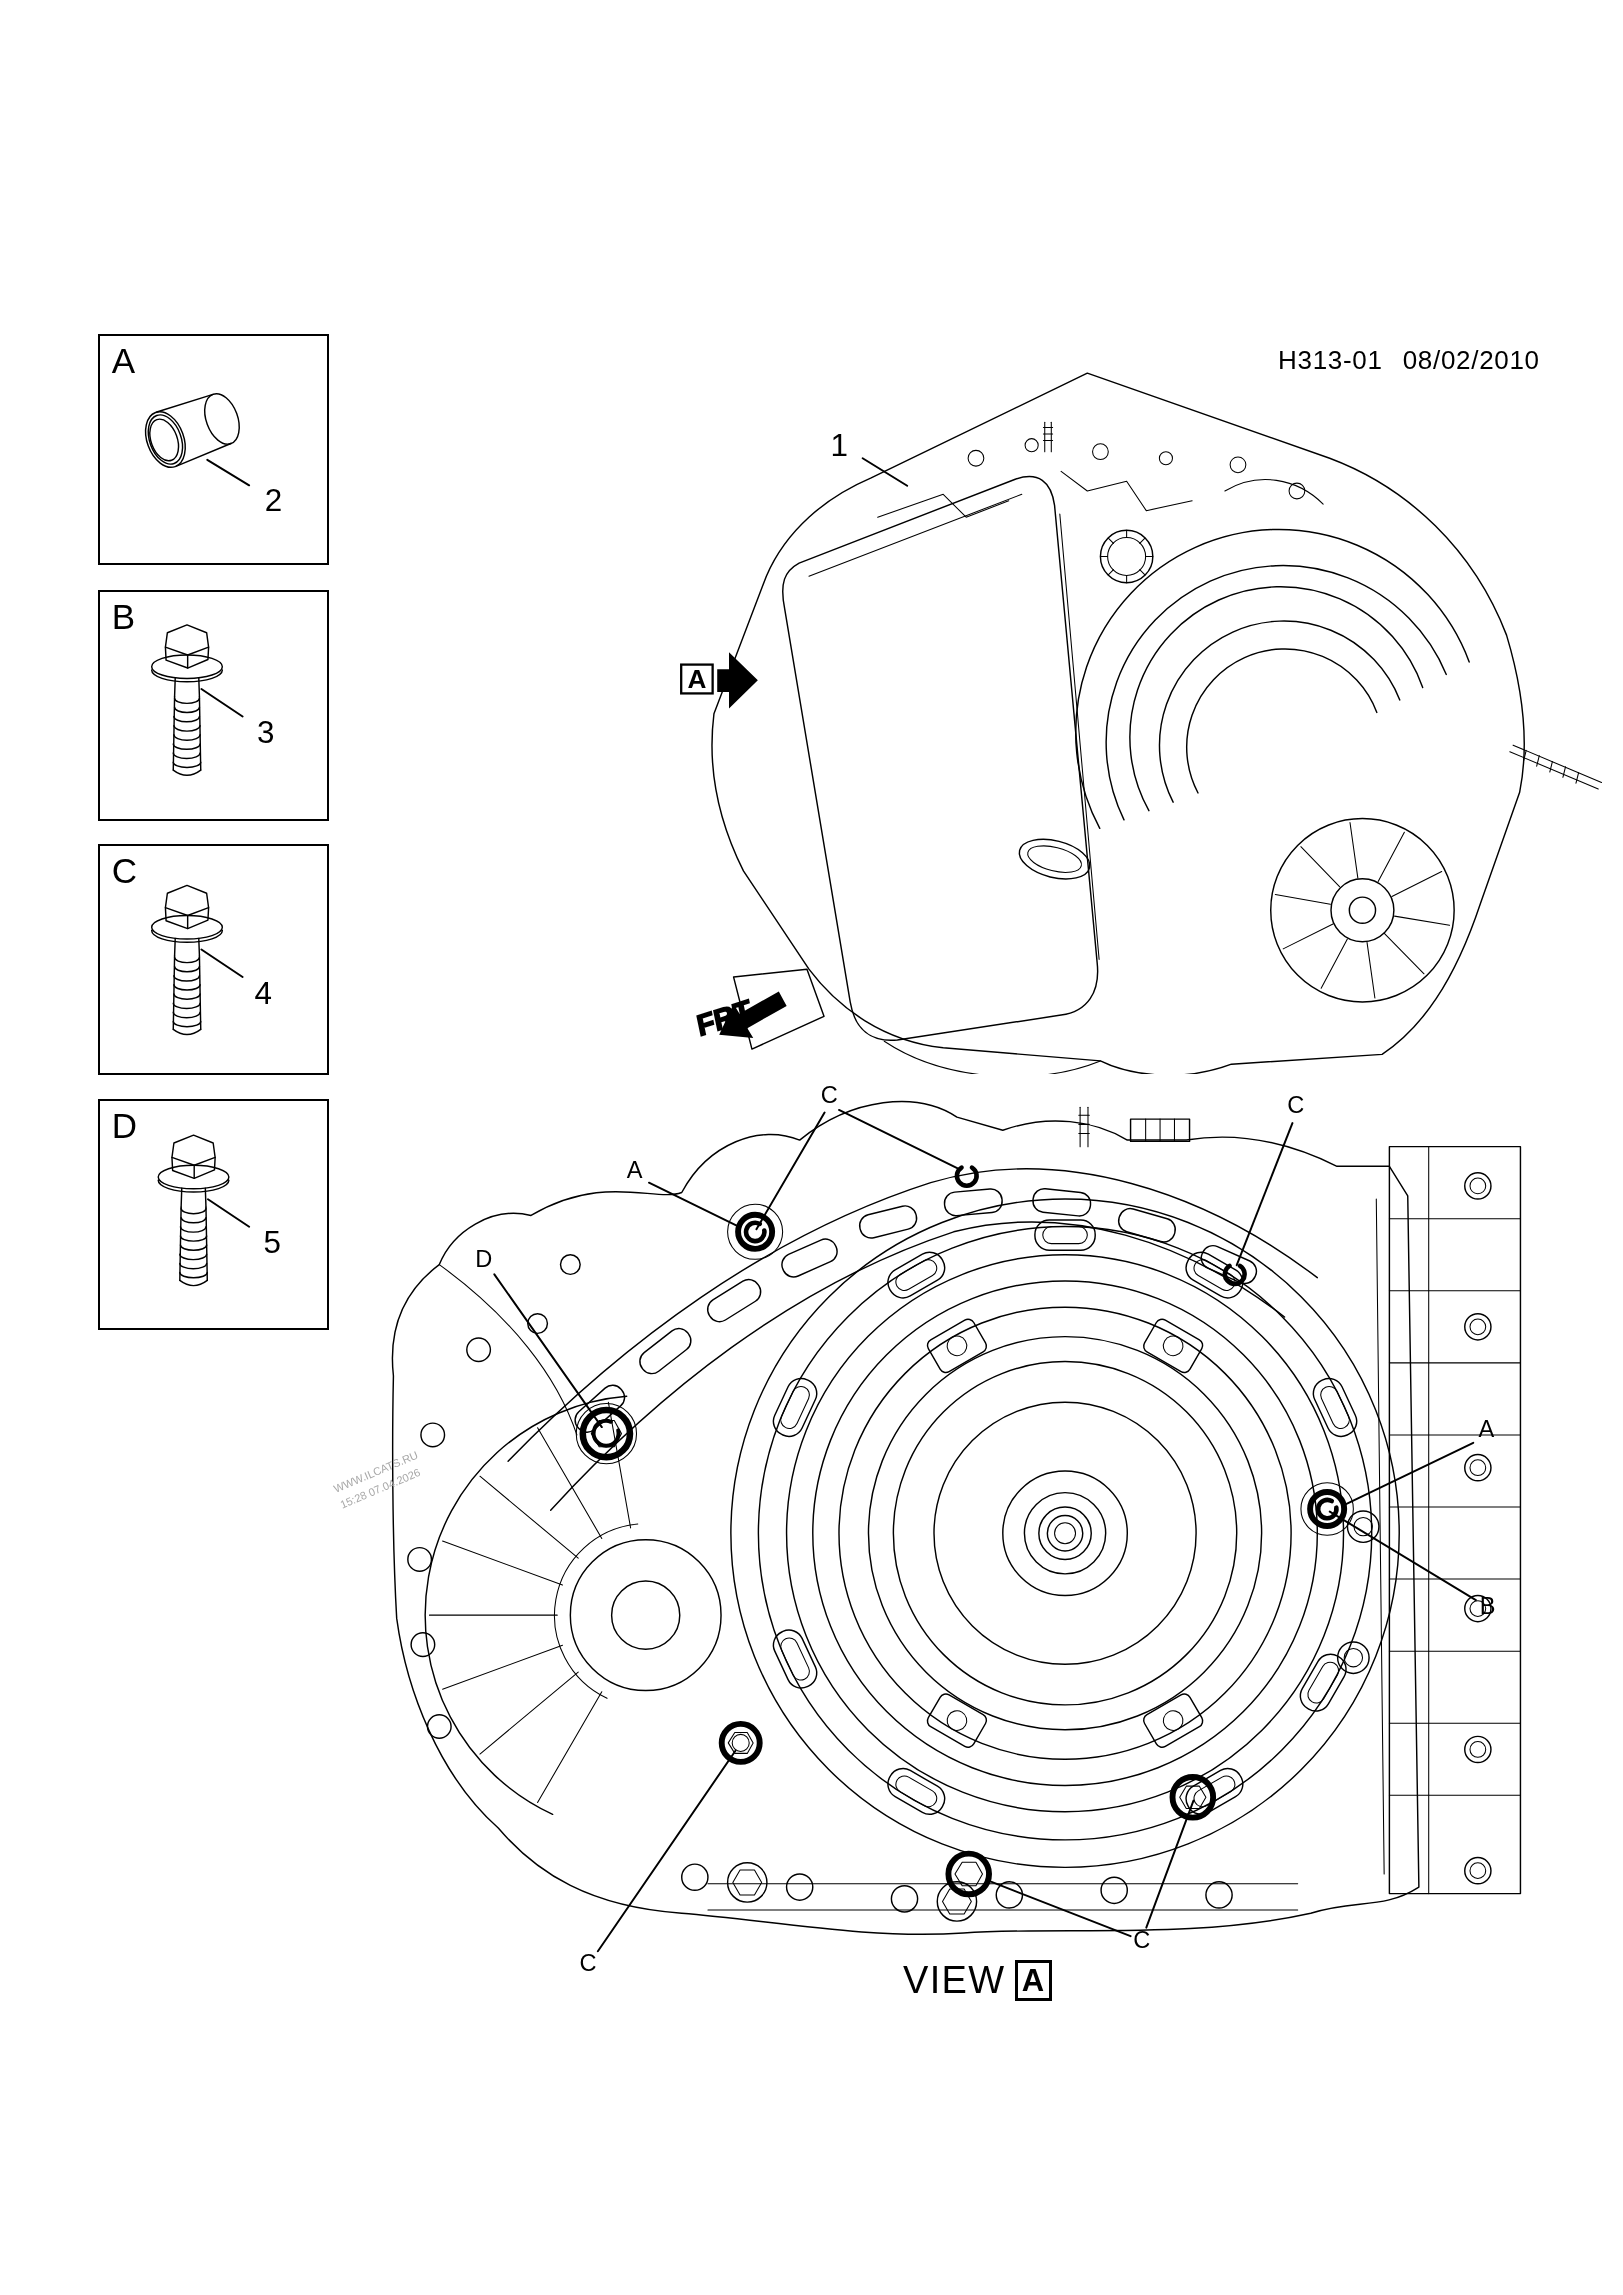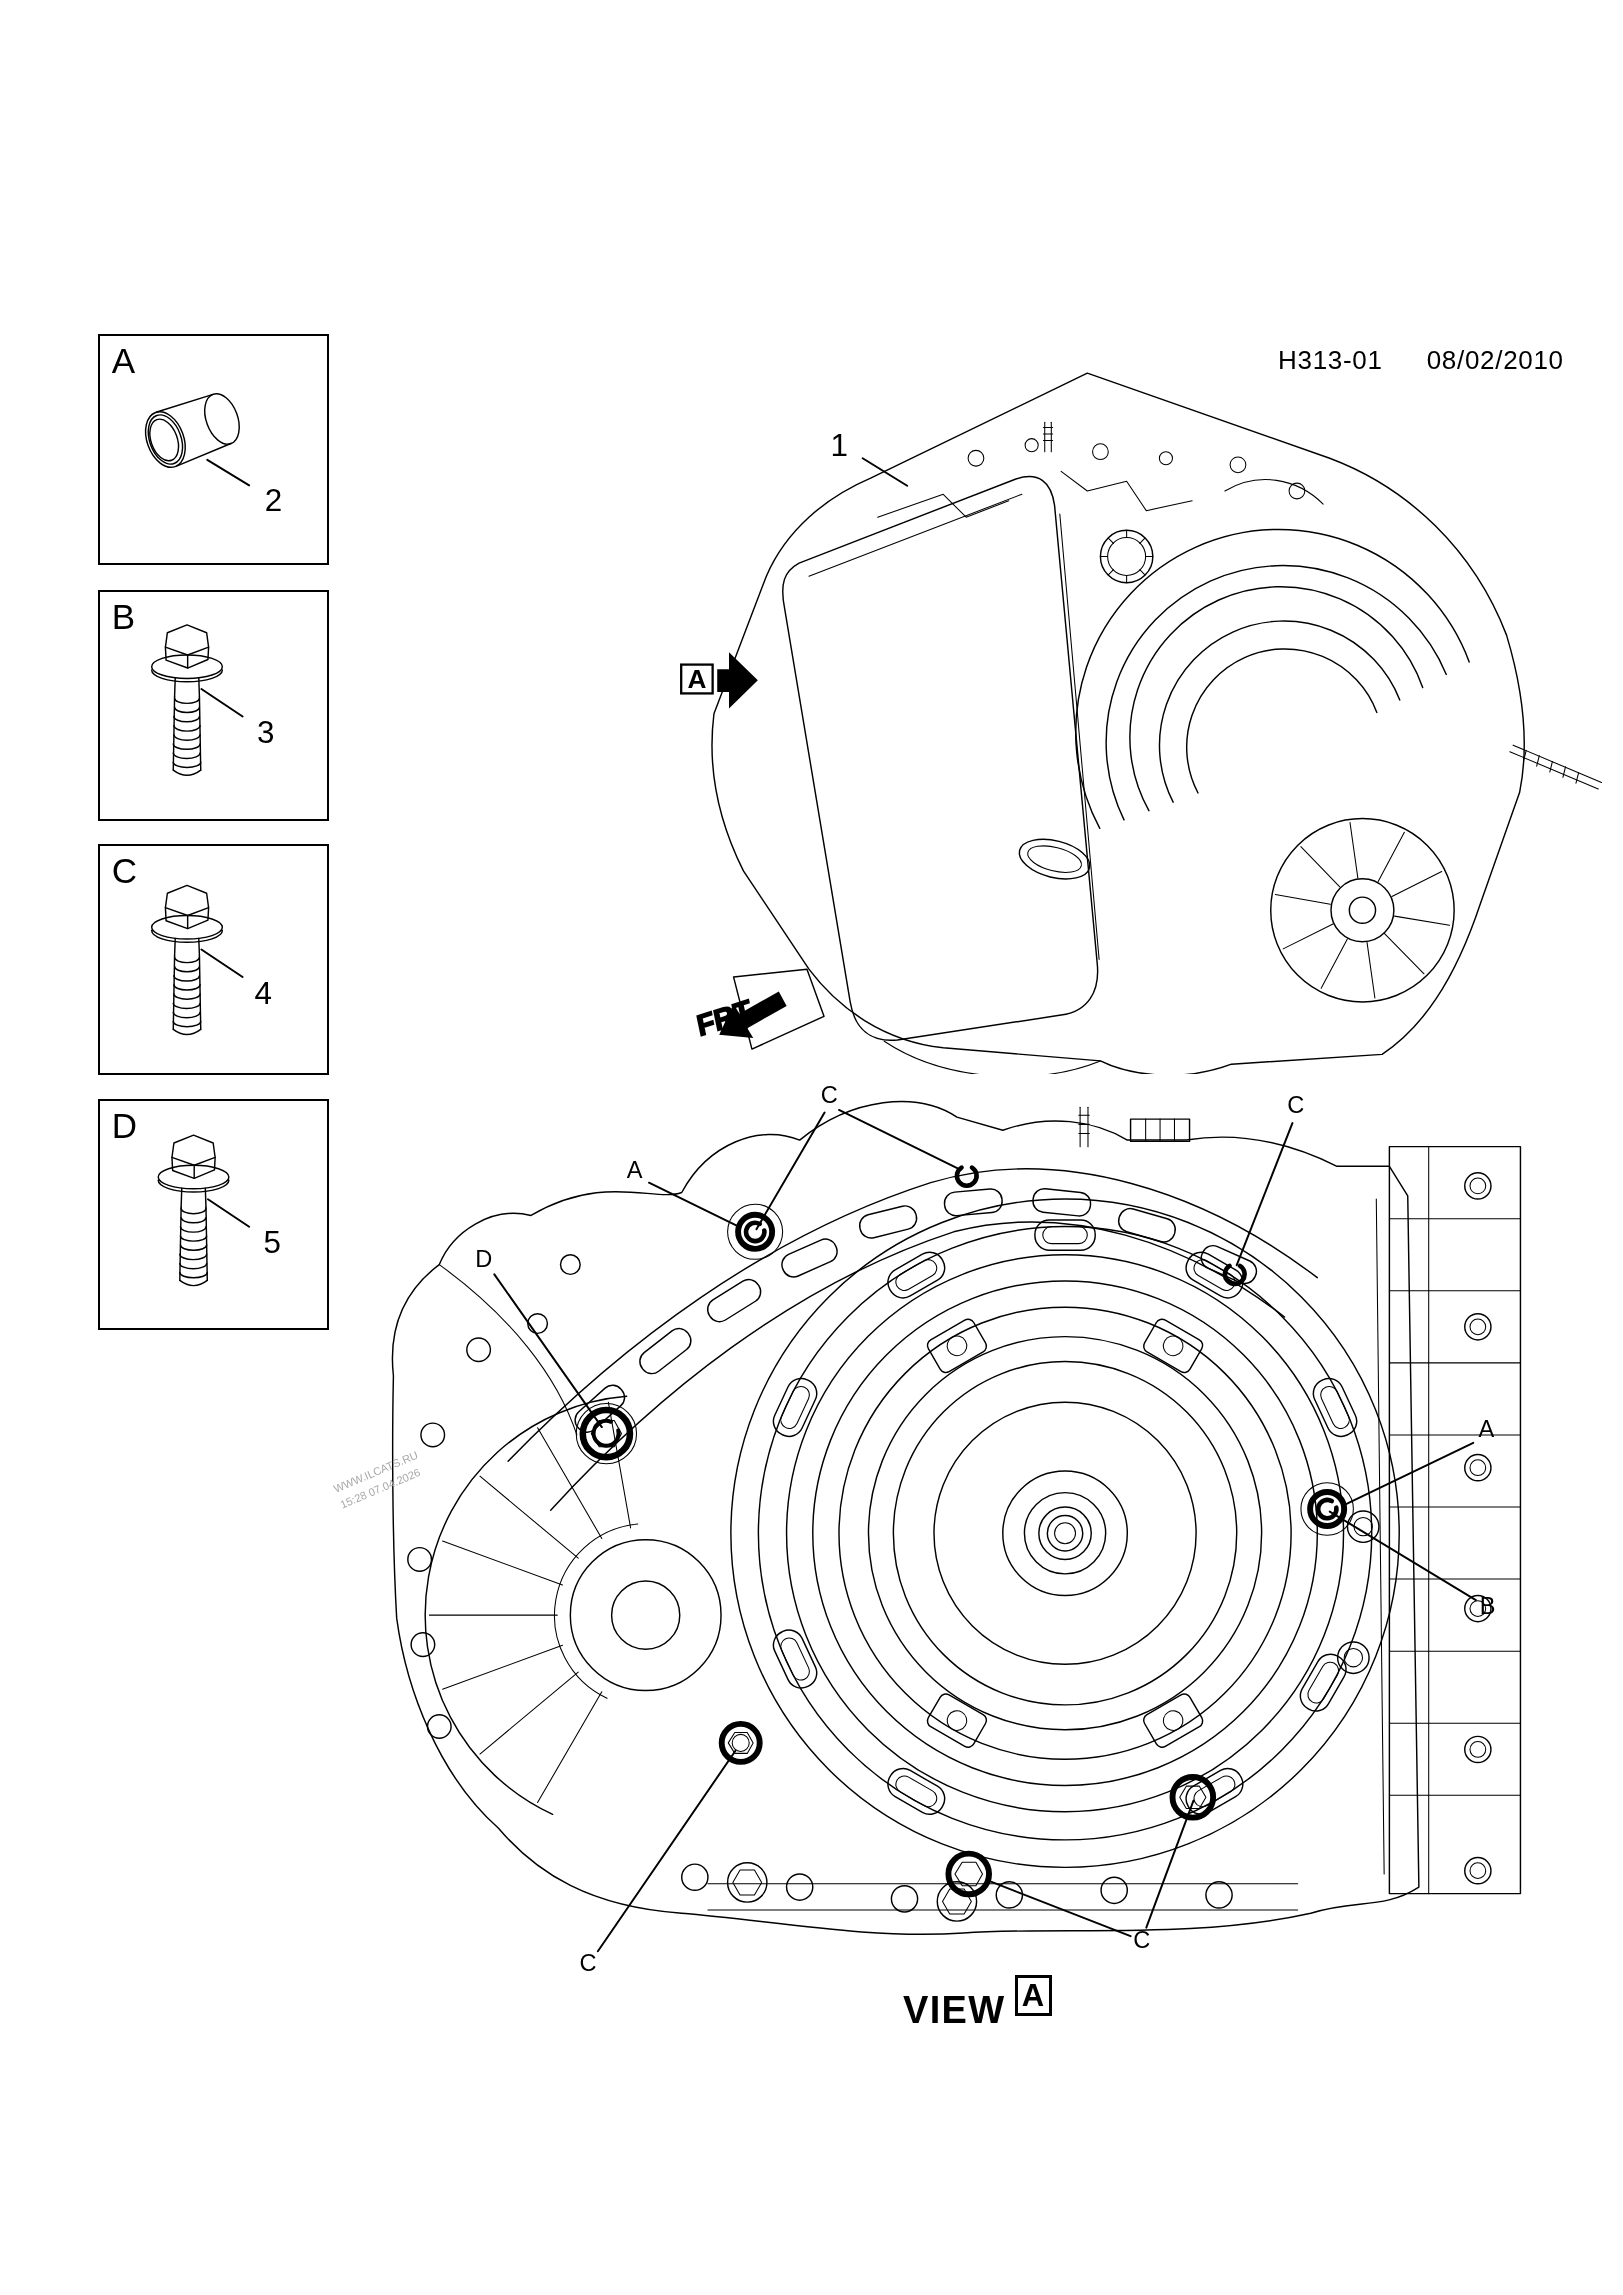--- a/index.html
+++ b/index.html
@@ -1,35 +1,35 @@
 <!DOCTYPE html>
 <html style="font-size:10.5px"><head>
 <meta charset="utf-8">
 <style>
   html,body{margin:0;padding:0;background:#ffffff;}
   body{width:1623px;height:2295px;position:relative;font-family:"Liberation Sans",sans-serif;color:#000;}
   .abs{position:absolute;}
   
-  .header{position:absolute;left:1278px;top:345px;display:flex;gap:44px;font-size:26px;letter-spacing:0.7px;}
+  .header{position:absolute;left:1278px;top:345px;display:flex;gap:20px;font-size:26px;letter-spacing:0.7px;}
   
   .legend-box{position:absolute;left:98px;width:227px;height:227px;border:2.6px solid #000;background:#fff;}
   .legend-label{position:absolute;left:11.8px;top:5.2px;font-size:35px;font-weight:400;}
   .legend-box svg{position:absolute;left:0;top:0;}
   svg{display:block;}
   svg text{font-family:"Liberation Sans",sans-serif;fill:#000;}
   .callout-num{font-size:48px;}
   .callout-letter{font-size:36px;}
   line,path,circle,ellipse,rect,polygon,polyline{vector-effect:none;}
   .thin{stroke:#000;stroke-width:2.2;fill:none;stroke-linejoin:round;stroke-linecap:round;}
   .thin15{stroke:#000;stroke-width:1.6;fill:none;stroke-linejoin:round;stroke-linecap:round;}
   .bold-ring{stroke:#000;fill:none;stroke-linecap:round;}
   .leader{stroke:#000;stroke-width:3;fill:none;stroke-linecap:round;}
   
   .view-title{position:absolute;left:903px;top:1959px;display:flex;align-items:center;gap:9.2px;}
-  .view-title .vw{font-size:38px;font-weight:bold;letter-spacing:1.3px;margin-top:30px;}
+  .view-title .vw{font-size:38px;font-weight:normal;letter-spacing:1.3px;}
   .view-title .vbox{width:31px;height:35px;border:3.3px solid #000;display:flex;align-items:center;justify-content:center;font-size:31px;font-weight:bold;}
   
   .watermark{position:absolute;left:331px;top:1482px;transform:rotate(-23deg);transform-origin:left top;
              font-size:11px;color:#a8a8a8;line-height:1.5;white-space:nowrap;}
 </style>
 </head>
 <body>
 
 <div class="header">
   <span>H313-01</span>

